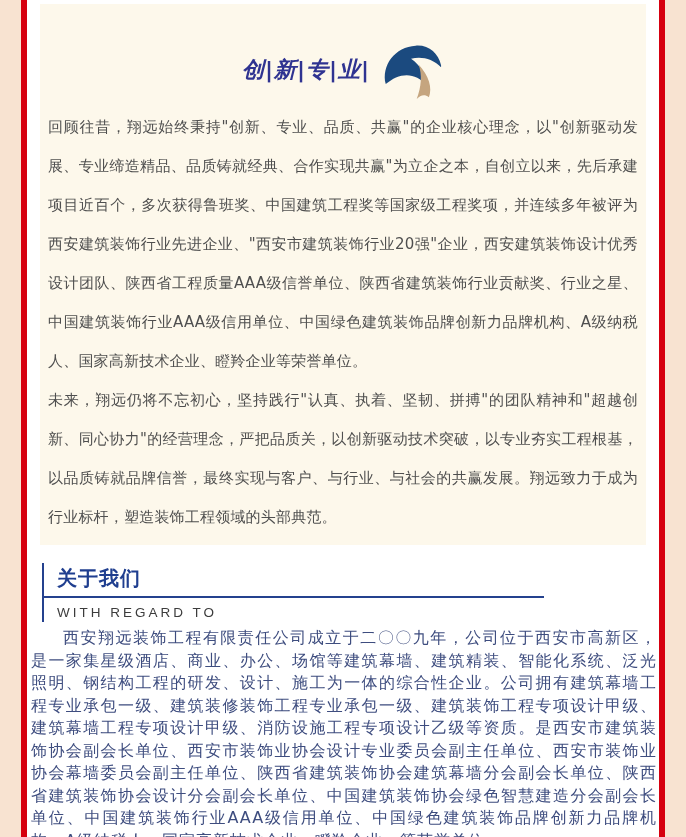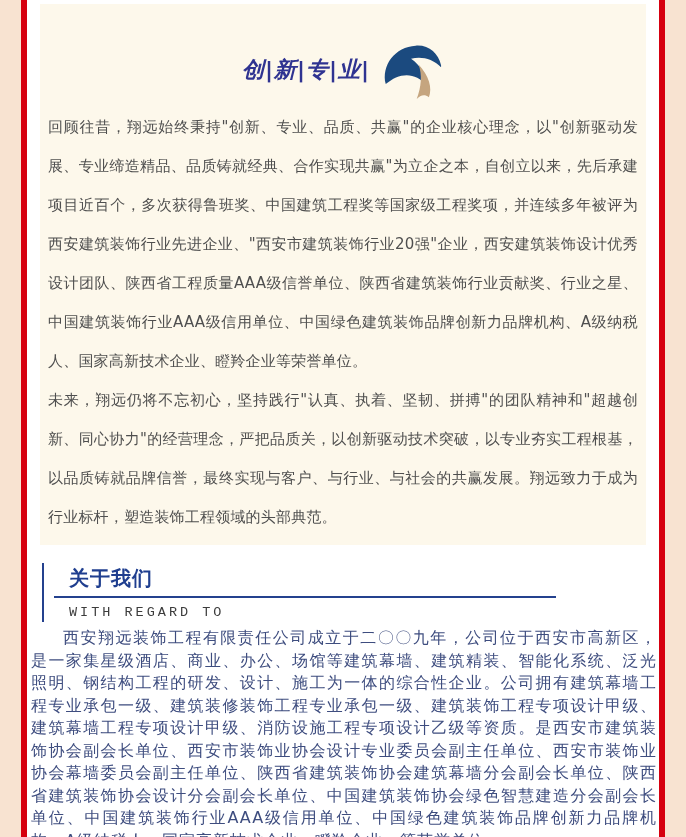--- a/index.html
+++ b/index.html
@@ -52,41 +52,41 @@
     letter-spacing:0.2px;
   }
 
   
   .about{
     position:absolute;left:31px;top:563px;width:626px;
   }
   .about-head{
     margin-left:11px;
     border-left:2px solid #24418e;
-    padding-left:25px;
+    padding-left:13px;
   }
   .about-title{
     margin:0;
     color:#1f3e8f;
     font-size:20px;
     font-weight:bold;
     line-height:30px;
     letter-spacing:1px;
   }
   .about-rule{
     height:2px;background:#24418e;
     width:502px;
     margin:3px 0 5px -15px;
   }
   .about-subtitle{
     color:#3c3c3c;
     font-size:13.5px;
     letter-spacing:3px;
     line-height:19px;
-    font-family:Liberation Mono, monospace;
+    font-family:Liberation Sans, sans-serif;
   }
   .about-body{
     margin:5px 0 0 0;
     color:#3e4d7f;
     font-size:16px;
     line-height:22.5px;
     letter-spacing:1px;
     text-align:justify;
     text-indent:2em;
   }

